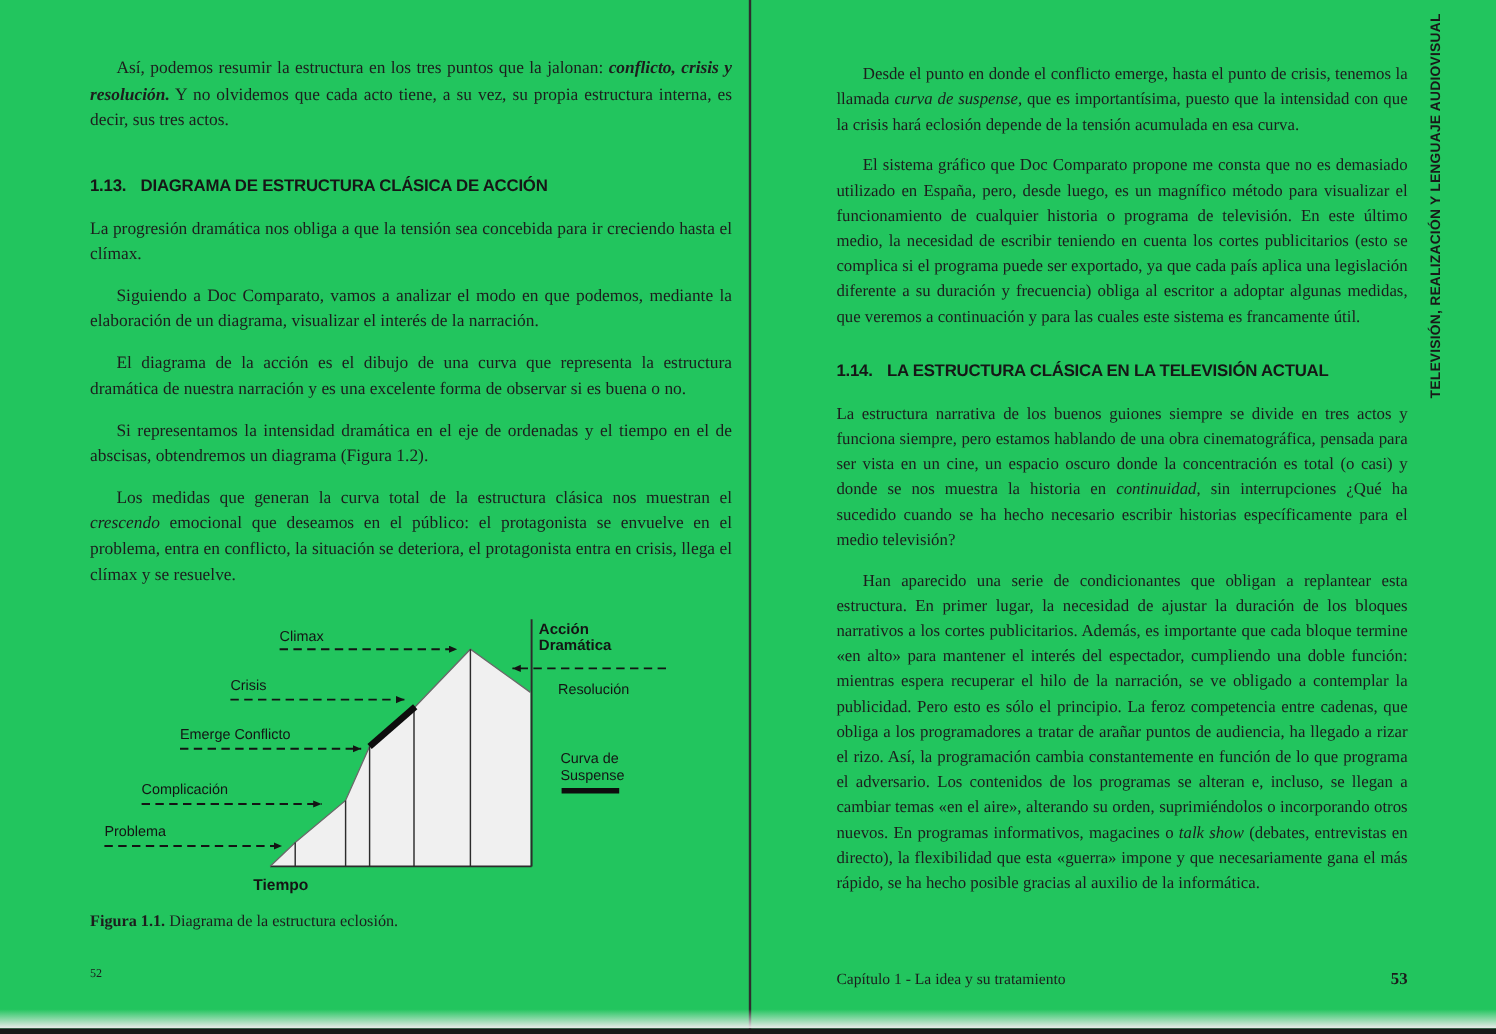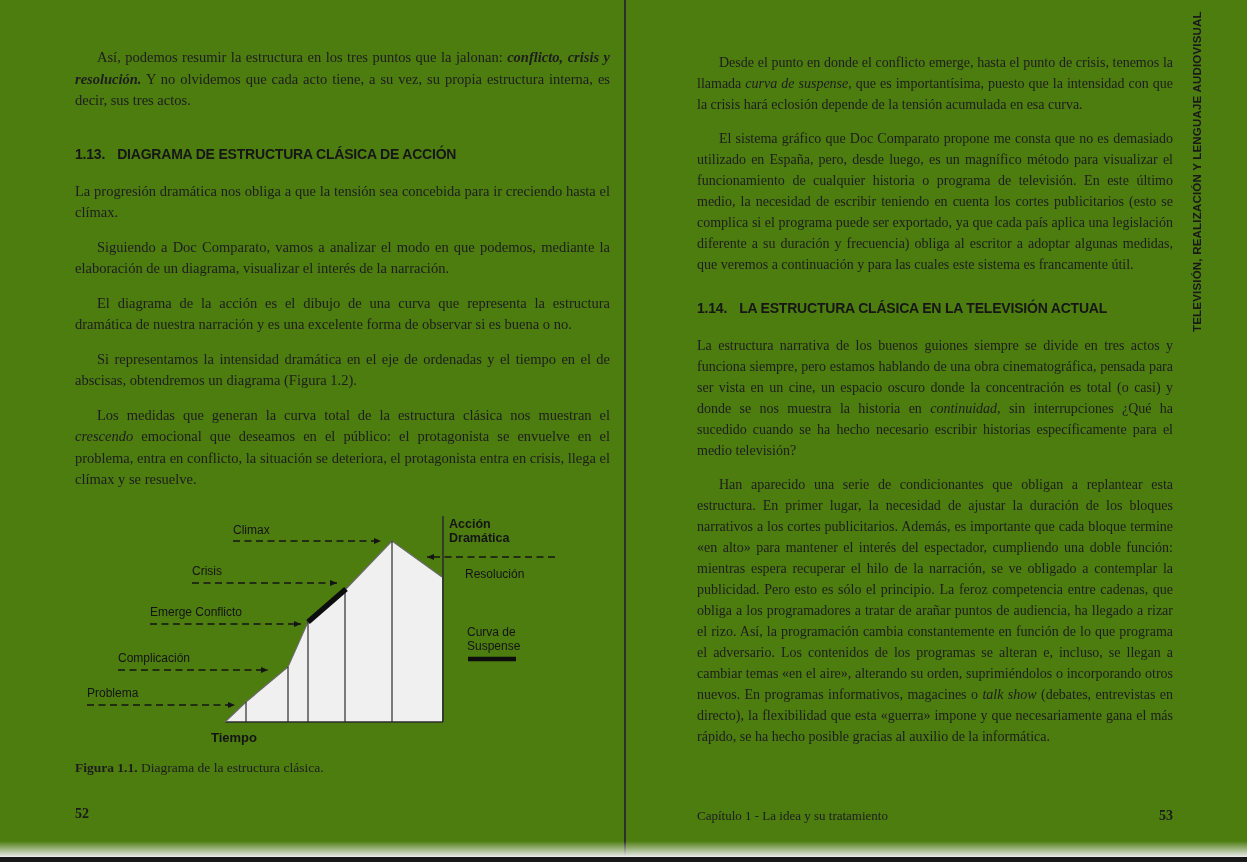--- a/index.html
+++ b/index.html
@@ -1,16 +1,16 @@
 <!DOCTYPE html>
 <html lang="es"><head>
 <meta charset="utf-8">
 <style>
   html,body{margin:0;padding:0;background:#ffffff;}
-  .stage{position:relative;width:1247px;height:862px;background:#4d7c0f;overflow:hidden;
+  .stage{position:relative;width:1247px;height:862px;background:#22c55e;overflow:hidden;
          font-family:"Liberation Serif",serif;color:#1d1d1d;}
 
   
   .page-left{position:absolute;left:75px;top:0;width:535px;padding-top:47px;}
   .page-right{position:absolute;left:697px;top:0;width:476px;padding-top:52px;}
 
   
   .body{font-size:14.5px;line-height:21.5px;text-align:justify;margin:0 0 13px 0;
         font-family:"Liberation Serif",serif;color:#1d1d1d;}
   .page-right .body{font-size:14px;line-height:21px;}
@@ -28,21 +28,21 @@
   .fig{margin-top:21px;width:535px;height:235px;position:relative;}
   .fig svg{display:block;}
   .fig text{font-family:"Liberation Sans",sans-serif;font-size:12px;fill:#141414;}
   .fig text.fb{font-weight:bold;font-size:12.5px;}
   .fig text.ft{font-weight:bold;font-size:13px;}
 
   .caption{font-size:13.5px;line-height:18px;margin:12px 0 0 0;
            font-family:"Liberation Serif",serif;}
 
   
-  .pagenum-left{position:absolute;left:75px;top:806px;font-weight:bold;font-size:14px;
+  .pagenum-left{position:absolute;left:75px;top:806px;font-weight:normal;font-size:10px;
                 font-family:"Liberation Serif",serif;color:#1b1b1b;}
   .footer-right{position:absolute;left:697px;top:808px;width:476px;display:flex;
                 justify-content:space-between;align-items:baseline;
                 font-family:"Liberation Serif",serif;}
   .footer-right .chapter{font-size:13px;color:#1d1d1d;}
   .footer-right .pagenum{font-weight:bold;font-size:14px;color:#1b1b1b;}
 
   
   .divider{position:absolute;left:624px;top:0;width:2px;height:862px;background:#2e2e2e;}
   .bottom-fade{position:absolute;left:0;bottom:5px;width:100%;height:16px;
@@ -112,21 +112,21 @@
 
         <text class="fb" x="374" y="16">Acción</text>
         <text class="fb" x="374" y="30">Dramática</text>
         <text x="392" y="124">Curva de</text>
         <text x="392" y="138">Suspense</text>
         <line x1="393" y1="147" x2="441" y2="147" stroke="#0d0d0d" stroke-width="4.5"></line>
         <text class="ft" x="136" y="230">Tiempo</text>
       </svg>
     </div>
 
-    <p class="caption"><span class="rb">Figura 1.1.</span><span> Diagrama de la estructura clásica.</span></p>
+    <p class="caption"><span class="rb">Figura 1.1.</span><span> Diagrama de la estructura eclosión.</span></p>
   </div>
 
   <div class="page-right">
     <p class="body indent"><span>Desde el punto en donde el conflicto emerge, hasta el punto de crisis, tenemos la llamada </span><span class="ri">curva de suspense,</span><span> que es importantísima, puesto que la intensidad con que la crisis hará eclosión depende de la tensión acumulada en esa curva.</span></p>
     <p class="body indent"><span>El sistema gráfico que Doc Comparato propone me consta que no es demasiado utilizado en España, pero, desde luego, es un magnífico método para visualizar el funcionamiento de cualquier historia o programa de televisión. En este último medio, la necesidad de escribir teniendo en cuenta los cortes publicitarios (esto se complica si el programa puede ser exportado, ya que cada país aplica una legislación diferente a su duración y frecuencia) obliga al escritor a adoptar algunas medidas, que veremos a continuación y para las cuales este sistema es francamente útil.</span></p>
 
     <h2 class="heading">
       <span class="hnum">1.14.</span><span>LA ESTRUCTURA CLÁSICA EN LA TELEVISIÓN ACTUAL</span>
     </h2>
 

